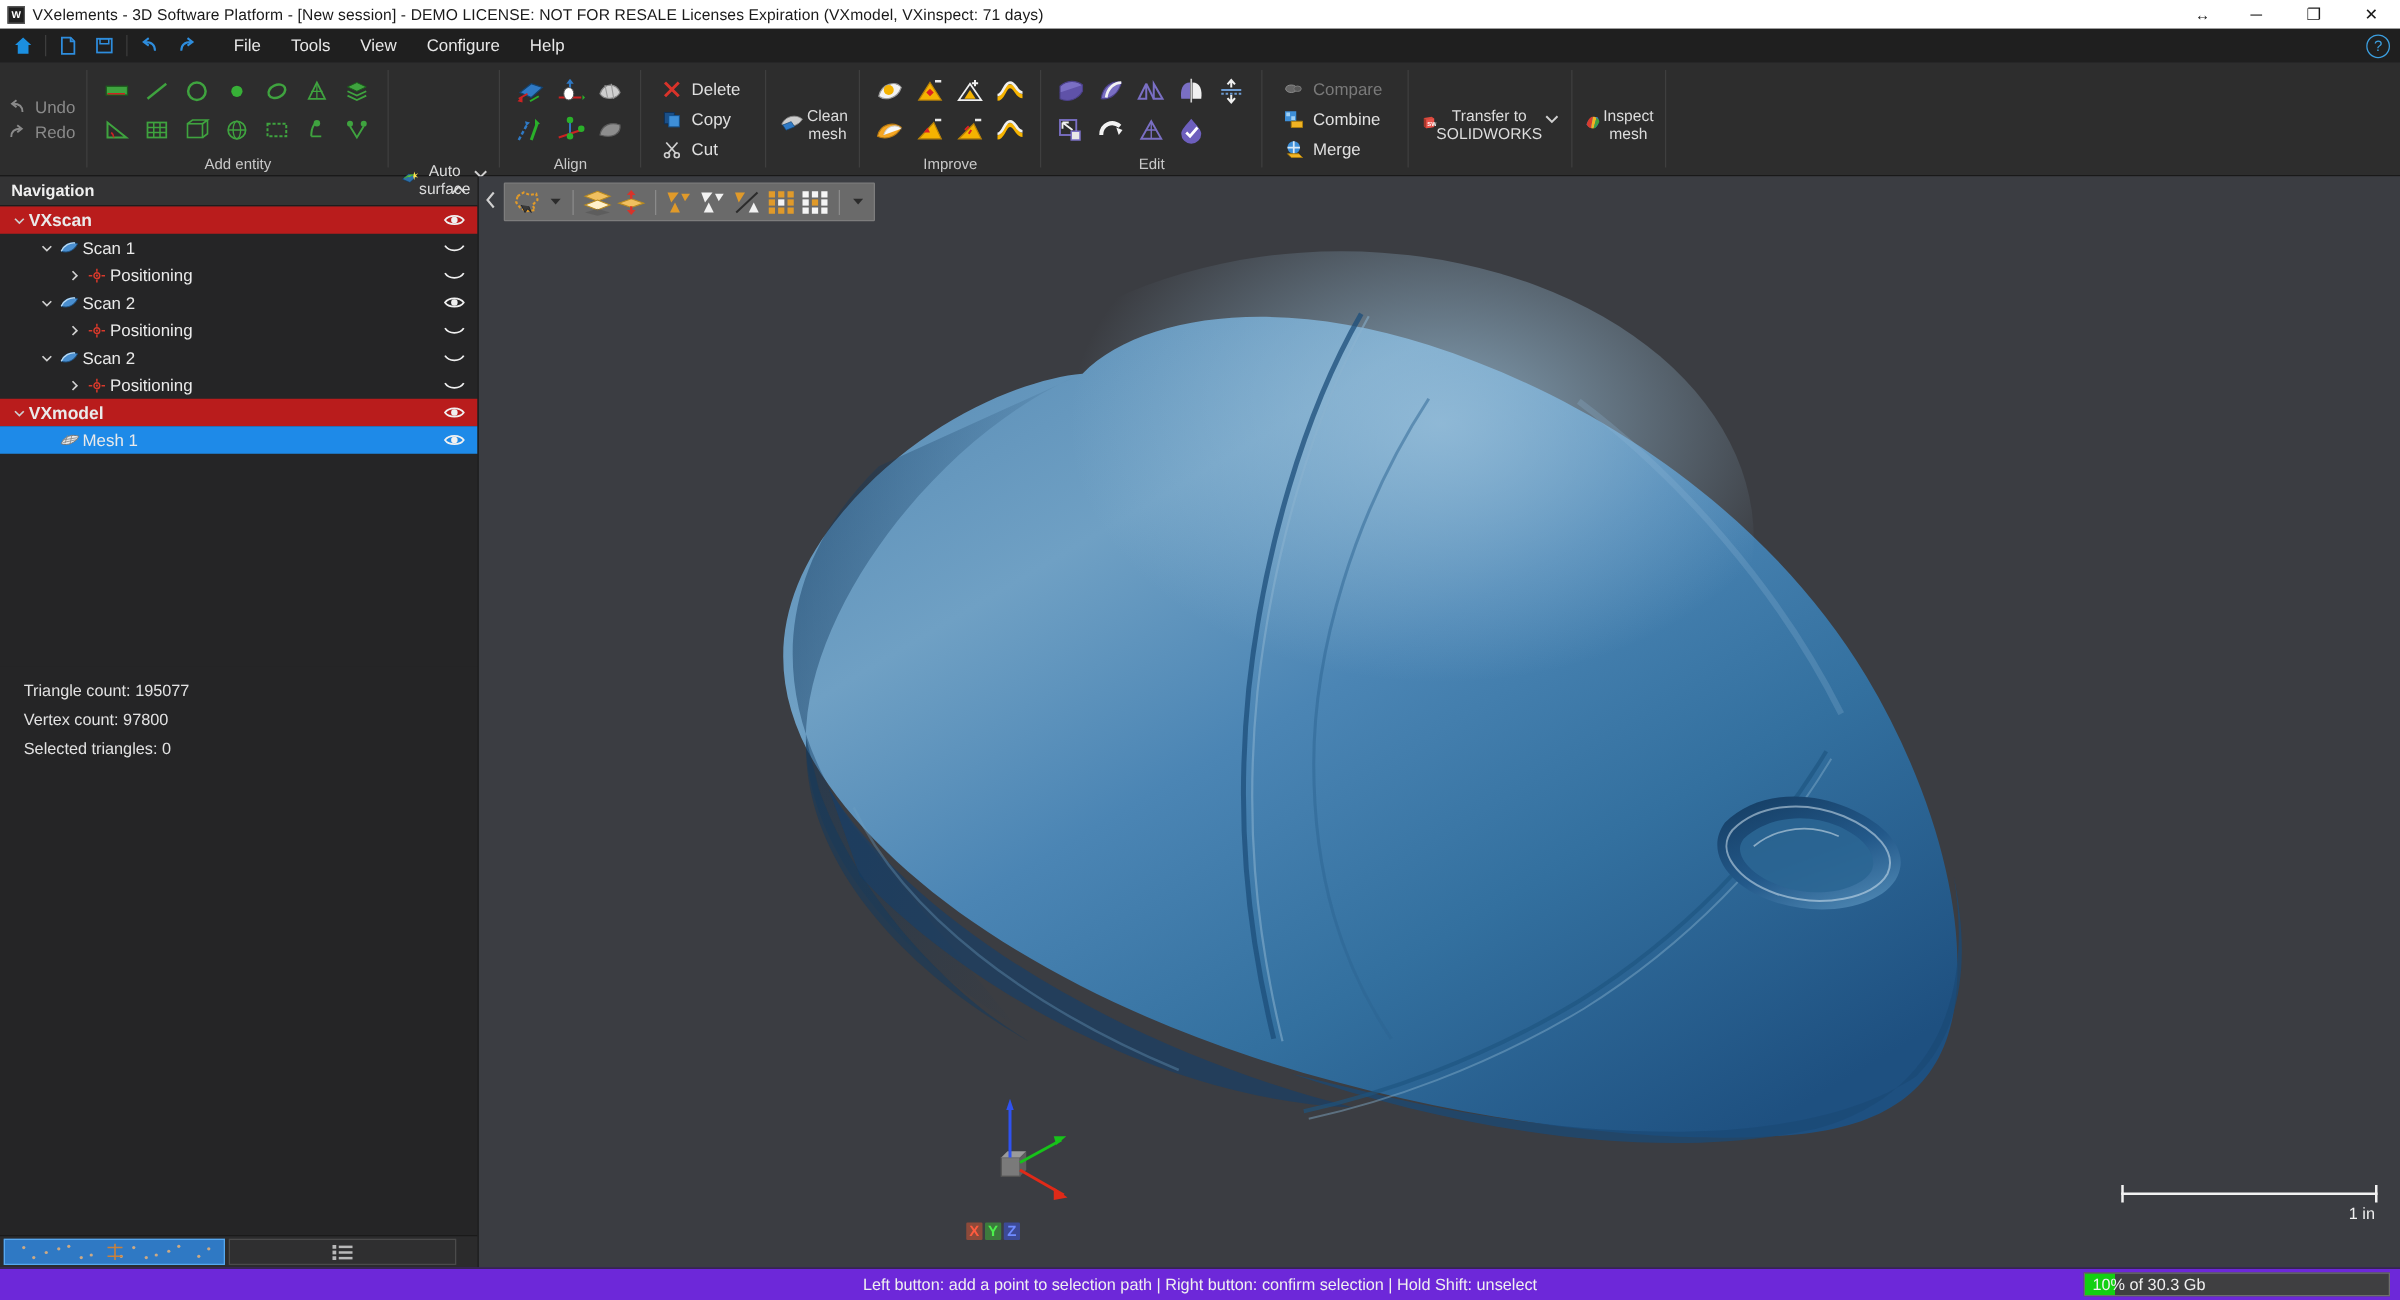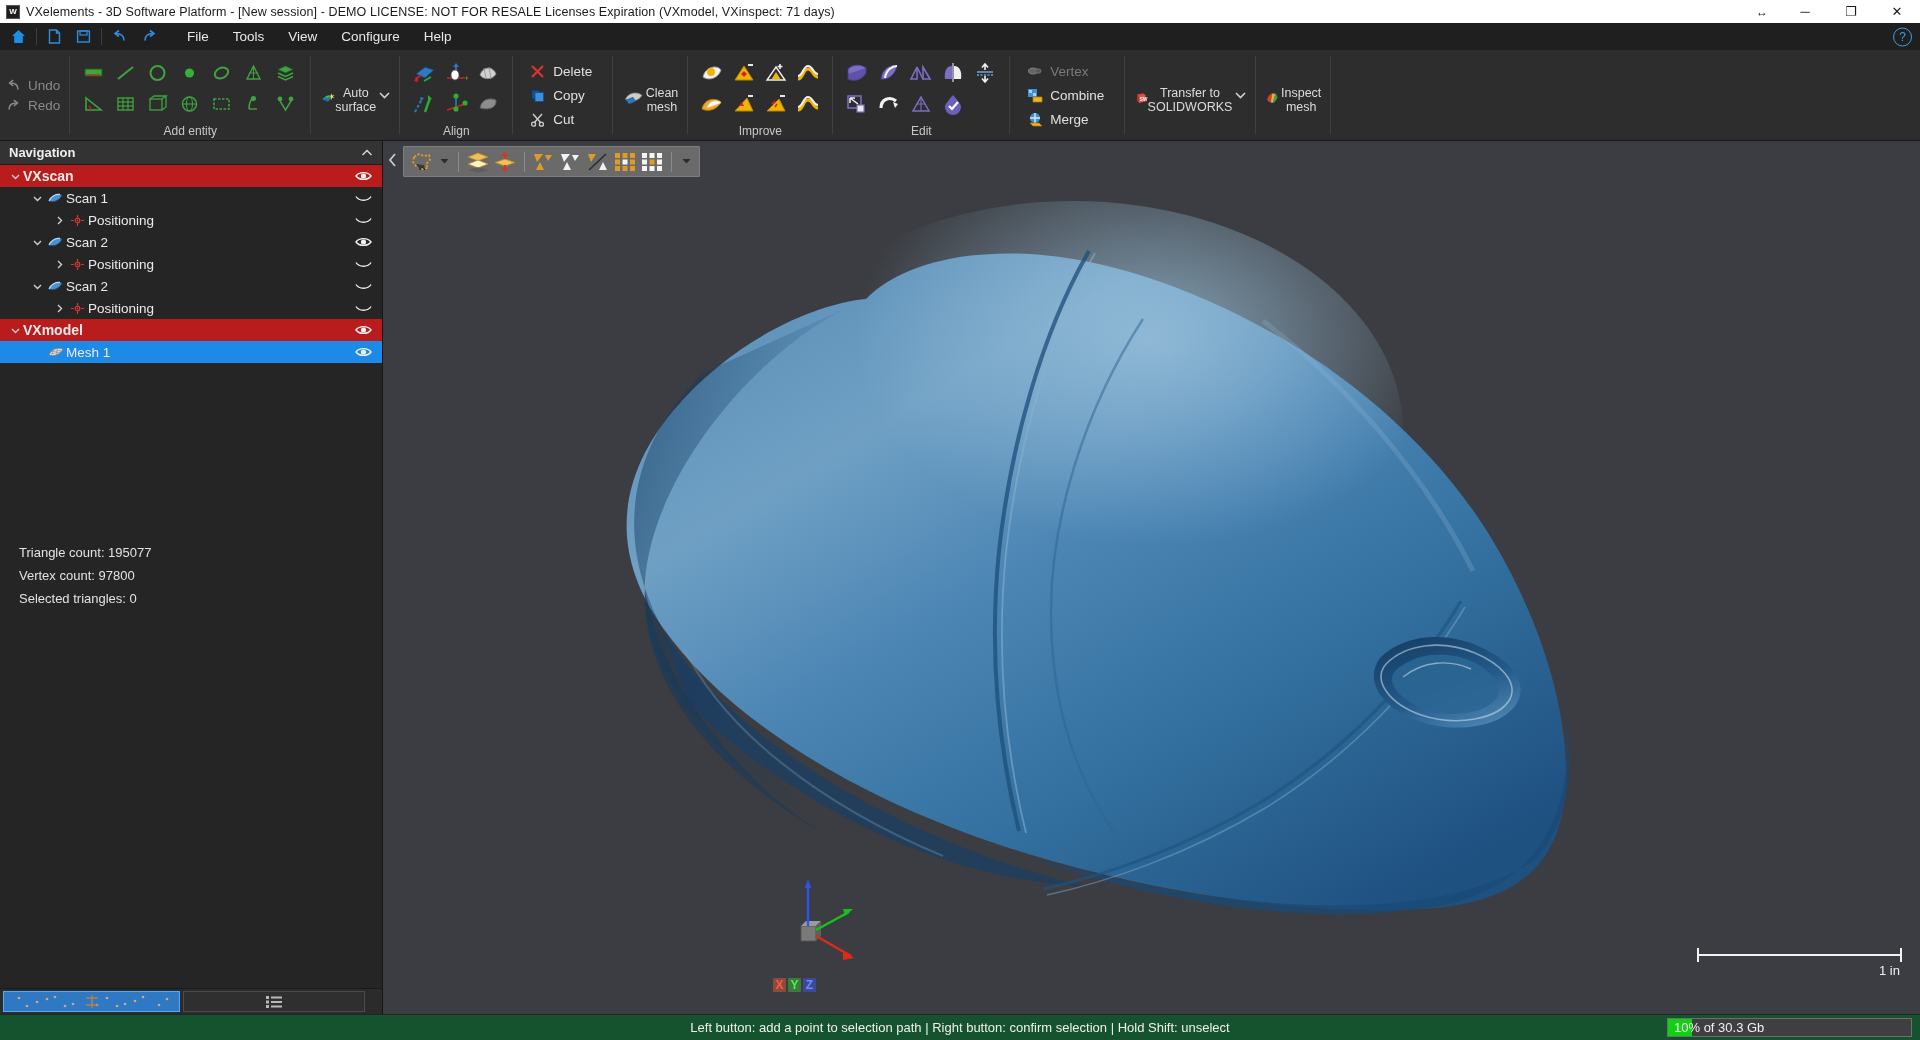--- a/index.html
+++ b/index.html
@@ -166,21 +166,21 @@
   .axlbl { width:13px; height:14px; display:flex; align-items:center; justify-content:center; border-radius:1px; }
 
   .scalebar { position:absolute; right:18px; bottom:36px; width:205px; }
   .sb-line { position:relative; height:14px; }
   .sb-line .bar { position:absolute; left:0; right:0; top:6px; height:2px; background:#f2f2f2; }
   .sb-line .cap { position:absolute; top:0; width:2px; height:14px; background:#f2f2f2; }
   .sb-txt { text-align:right; font-size:13px; color:#f0f0f0; margin-top:1px; padding-right:2px;}
 
   
   .status {
-    height:26px; flex:0 0 26px; background:#14532d; display:flex; align-items:center;
+    height:26px; flex:0 0 26px; background:#6d28d9; display:flex; align-items:center;
     position:relative; border-top:1px solid #242424;
   }
   .st-msg { position:absolute; left:0; right:0; text-align:center; font-size:13px; color:#f0f0f0; }
   .st-mem {
     position:absolute; right:8px; top:3px; height:19px; width:245px;
     border:1px solid #6e6e6e; background:#3f3f41; display:flex; align-items:center;
   }
   .st-mem-fill { position:absolute; left:0; top:0; bottom:0; background:#12d012; }
   .st-mem-txt { position:relative; font-size:13px; color:#f0f0f0; padding-left:6px; white-space:nowrap;}
 </style>
@@ -368,21 +368,21 @@
                 <path d="M5 7 L10.5 16 L16 7" fill="none" stroke="#3fa33f" stroke-width="1.5"></path>
               </svg>
           </div>
         </div>
       </div>
       <div class="rgroup-label">Add entity</div>
     </div>
     <div class="rsep"></div>
 
     <div class="rgroup">
-      <div class="rgroup-body" style="align-items:flex-start;">
+      <div class="rgroup-body" style="align-items:flex-start;margin-top:44px;">
         <div class="bigbtn">
           <svg width="34" height="30" viewBox="0 0 34 30">
             <path d="M4 18 L16 8 L30 13 L18 24 Z" fill="#2d6fa8" stroke="#10304d" stroke-width="1"></path>
             <path d="M7 16 L14 11 L17 12 L10 17 Z" fill="#3fa33f"></path>
             <path d="M13 13 L20 9 L24 10.5 L17 14.5 Z" fill="#5bbf38"></path>
             <path d="M19 11 L25 8 L29 9.5 L23 12.5 Z" fill="#3fa33f"></path>
             <path d="M26 4 L28 10 L33 7 L29 12 L33 15 L27 14 L26 20 L24 13 Z" fill="#ffe14d"></path>
           </svg>
           <div class="bb-lbl two">
             <div>Auto</div>
@@ -656,21 +656,21 @@
     <div class="rgroup">
       <div class="rgroup-body">
         <div class="cmdlist">
           <div class="cmd disabled">
             <span class="cmd-ico">
               <svg width="16" height="14" viewBox="0 0 16 14">
                   <ellipse cx="6" cy="7" rx="4.5" ry="3" fill="#666" stroke="#8a8a8a" stroke-width=".8"></ellipse>
                   <ellipse cx="11" cy="7" rx="3" ry="2.2" fill="#585858" stroke="#7a7a7a" stroke-width=".8"></ellipse>
                 </svg>
             </span>
-            <span>Vertex</span>
+            <span>Compare</span>
           </div>
           <div class="cmd">
             <span class="cmd-ico">
               <svg width="16" height="15" viewBox="0 0 16 15">
                   <rect x="1" y="1" width="9" height="8" fill="#3e8fd8"></rect>
                   <rect x="2" y="2" width="3" height="3" fill="#9fd0f5"></rect>
                   <rect x="6" y="5" width="3" height="3" fill="#9fd0f5"></rect>
                   <path d="M6 9 L15 9 L15 14 L6 14 Z" fill="#f0b323" stroke="#a97c0e" stroke-width=".8"></path>
                 </svg>
             </span>

